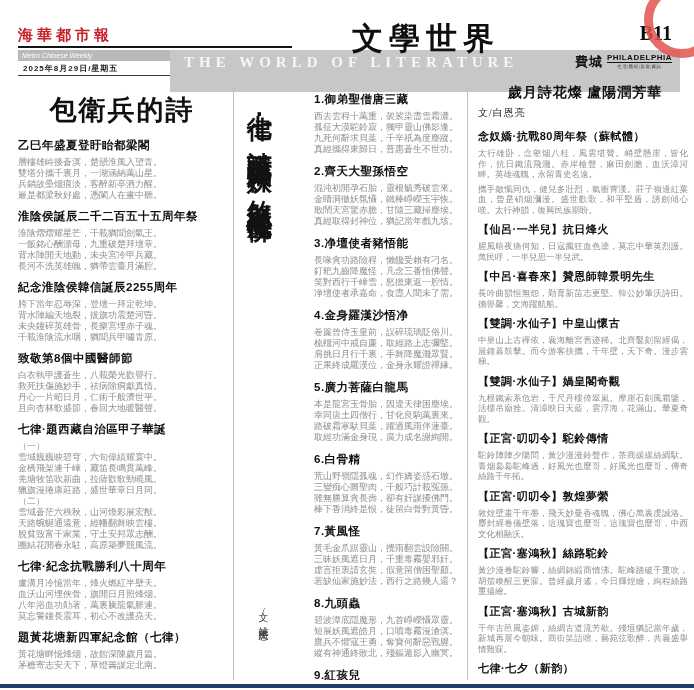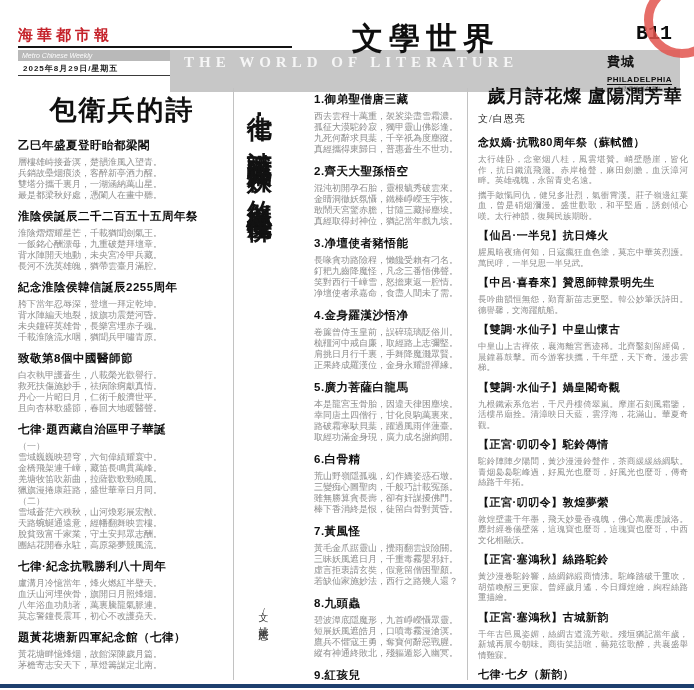--- a/index.html
+++ b/index.html
@@ -15,22 +15,22 @@
                 font-family:"Liberation Sans","DejaVu Sans",sans-serif;white-space:nowrap;}
   .date{position:absolute;left:23px;top:63px;font-size:8px;font-weight:bold;color:#1c1c1c;
         letter-spacing:1px;font-family:"Liberation Sans","DejaVu Sans",sans-serif;}
   .date-line{position:absolute;left:18px;top:75px;width:152px;height:1px;background:#3a3a3a;}
   .band{position:absolute;left:170px;right:14px;top:50px;height:42px;background:#c7c7c7;}
   .band-en{position:absolute;left:14px;top:4px;color:#f6f6f6;font-size:15px;font-weight:bold;
            letter-spacing:5px;white-space:nowrap;}
   .section-title{position:absolute;left:352px;top:18px;font-size:31px;font-weight:900;
                  color:#0e0e0e;letter-spacing:6px;white-space:nowrap;}
   .page-number{position:absolute;right:22px;top:22px;font-size:20px;font-weight:bold;color:#0c0c0c;
-               font-family:Liberation Mono, monospace;}
-  .city-block{position:absolute;right:8px;top:3px;display:flex;align-items:flex-start;gap:4px;flex-direction:column;}
+               font-family:Liberation Serif, serif;}
+  .city-block{position:absolute;right:8px;top:3px;display:flex;align-items:flex-start;gap:4px;}
   .city-cn{font-size:13px;font-weight:900;color:#111;letter-spacing:1px;}
   .city-en-wrap{display:flex;flex-direction:column;align-items:center;}
   .city-en{font-size:8px;font-weight:bold;color:#111;border-bottom:1px solid #111;
            font-family:"Liberation Sans","DejaVu Sans",sans-serif;letter-spacing:0.5px;}
   .city-tagline{font-size:4.5px;color:#333;letter-spacing:0.5px;margin-top:1px;}
   .corner-ring{position:absolute;right:-26px;top:-18px;width:58px;height:58px;border:9px solid #e2534e;
                border-radius:50%;opacity:.85;}
 
   
   .divider{position:absolute;top:88px;bottom:10px;width:1px;background:#c2c2c2;}
@@ -51,21 +51,21 @@
   .vert-headline{position:absolute;left:0;top:2px;height:502px;writing-mode:vertical-rl;
                  text-orientation:upright;font-size:25px;font-weight:900;color:#121212;
                  letter-spacing:3px;font-family:"Liberation Sans","DejaVu Sans",sans-serif;}
   .mid-byline{position:absolute;left:12px;top:512px;writing-mode:vertical-rl;text-orientation:upright;
               font-size:10px;color:#2e2e2e;letter-spacing:2px;}
   .mid-poems{position:absolute;left:70px;top:0;width:167px;height:588px;overflow:hidden;}
   .mid-poems .poem{margin-bottom:9px;}
 
   
   .col-right{position:absolute;left:478px;top:84px;width:210px;height:596px;overflow:hidden;}
-  .right-title{font-size:18px;font-weight:900;color:#101010;text-align:center;letter-spacing:1px;
+  .right-title{font-size:14px;font-weight:900;color:#101010;text-align:center;letter-spacing:1px;
                margin:0 0 4px 4px;white-space:nowrap;}
   .right-byline{font-size:10px;color:#1f1f1f;text-align:left;margin:0 0 9px 0;letter-spacing:1px;}
   .sec{margin-bottom:7px;}
   .sec-title{font-size:11px;font-weight:bold;color:#101010;margin:0 0 4px 0;letter-spacing:0.5px;
              font-family:"Liberation Sans","DejaVu Sans",sans-serif;white-space:nowrap;}
   .sec-para{font-size:8.5px;color:#8e8e8e;line-height:10.5px;text-align:justify;margin:0 0 4px 0;}
 </style>
 </head>
 <body>
 
@@ -95,22 +95,22 @@
 
   <div class="divider d1"></div>
   <div class="divider d2"></div>
 
   <div class="col-left">
     <div class="left-title">包衛兵的詩</div>
     <div>
         <div class="poem">
           <div class="poem-title">乙巳年盛夏登盱眙都梁閣</div>
           <div class="poem-line">層樓雄峙接蒼溟，楚韻淮風入望青。</div>
+          <div class="poem-line">雙塔分攜千裏月，一湖涵納萬山星。</div>
           <div class="poem-line">兵銷故壘烟痕淡，客醉新亭酒力醒。</div>
-          <div class="poem-line">雙塔分攜千裏月，一湖涵納萬山星。</div>
           <div class="poem-line">最是都梁秋好處，憑闌人在畫中聽。</div>
         </div>
         <div class="poem">
           <div class="poem-title">淮陰侯誕辰二千二百五十五周年祭</div>
           <div class="poem-line">淮陰熠熠耀星芒，千載猶聞劍氣王。</div>
           <div class="poem-line">一飯銘心酬漂母，九重破楚拜壇章。</div>
           <div class="poem-line">背水陣開天地動，未央宮冷甲兵藏。</div>
           <div class="poem-line">長河不洗英雄魄，猶帶雲臺月滿腔。</div>
         </div>
         <div class="poem">

